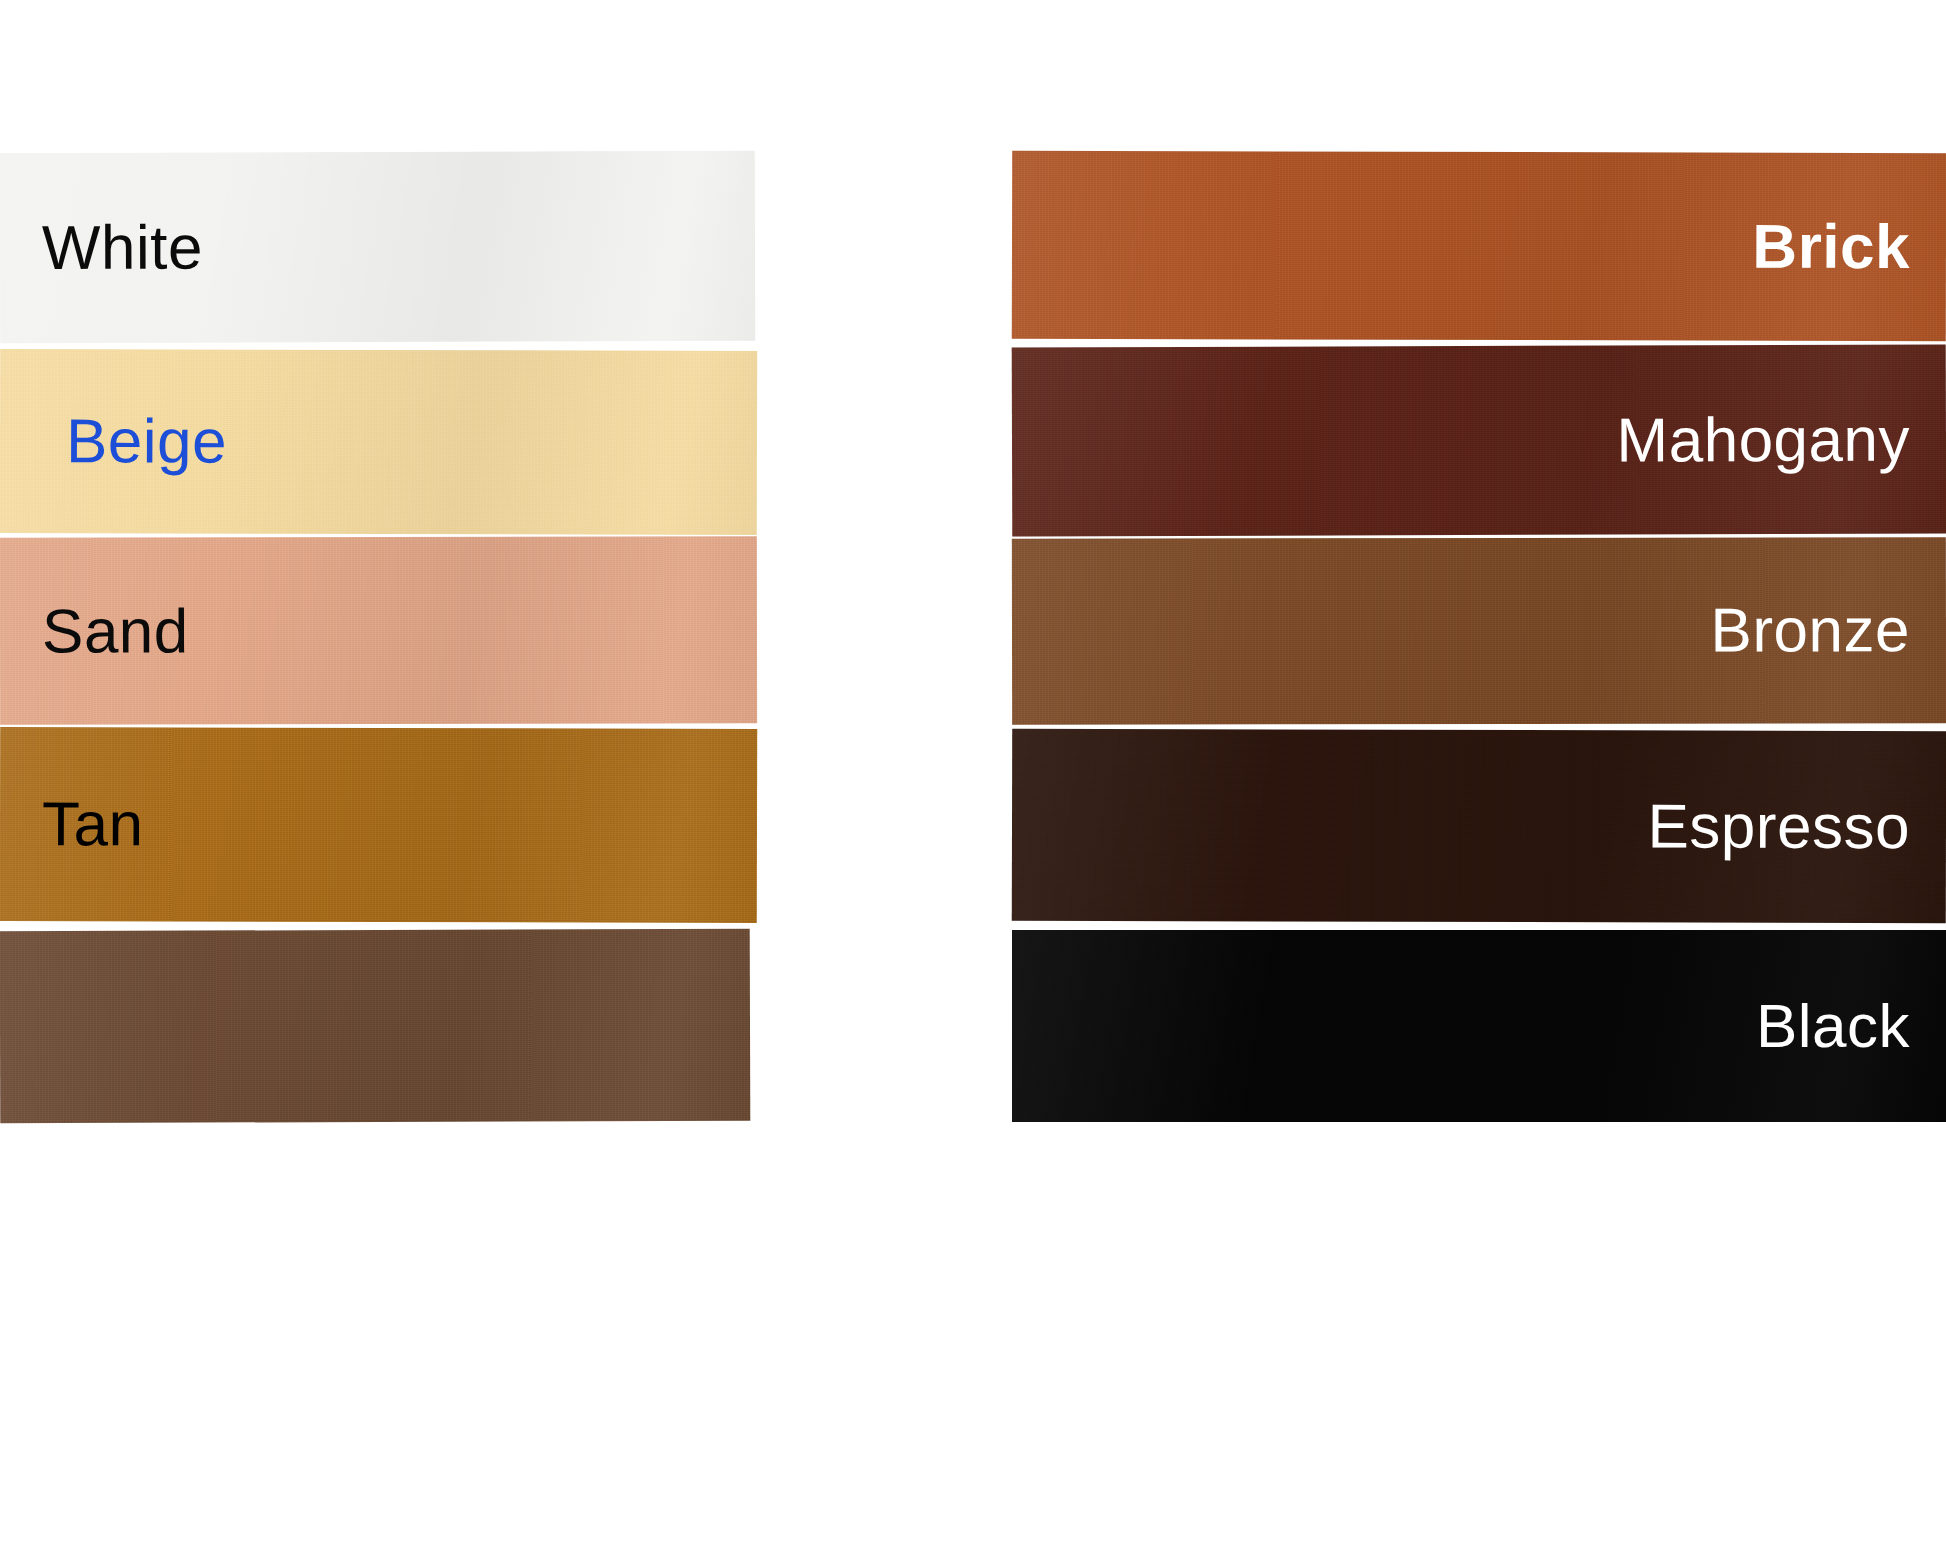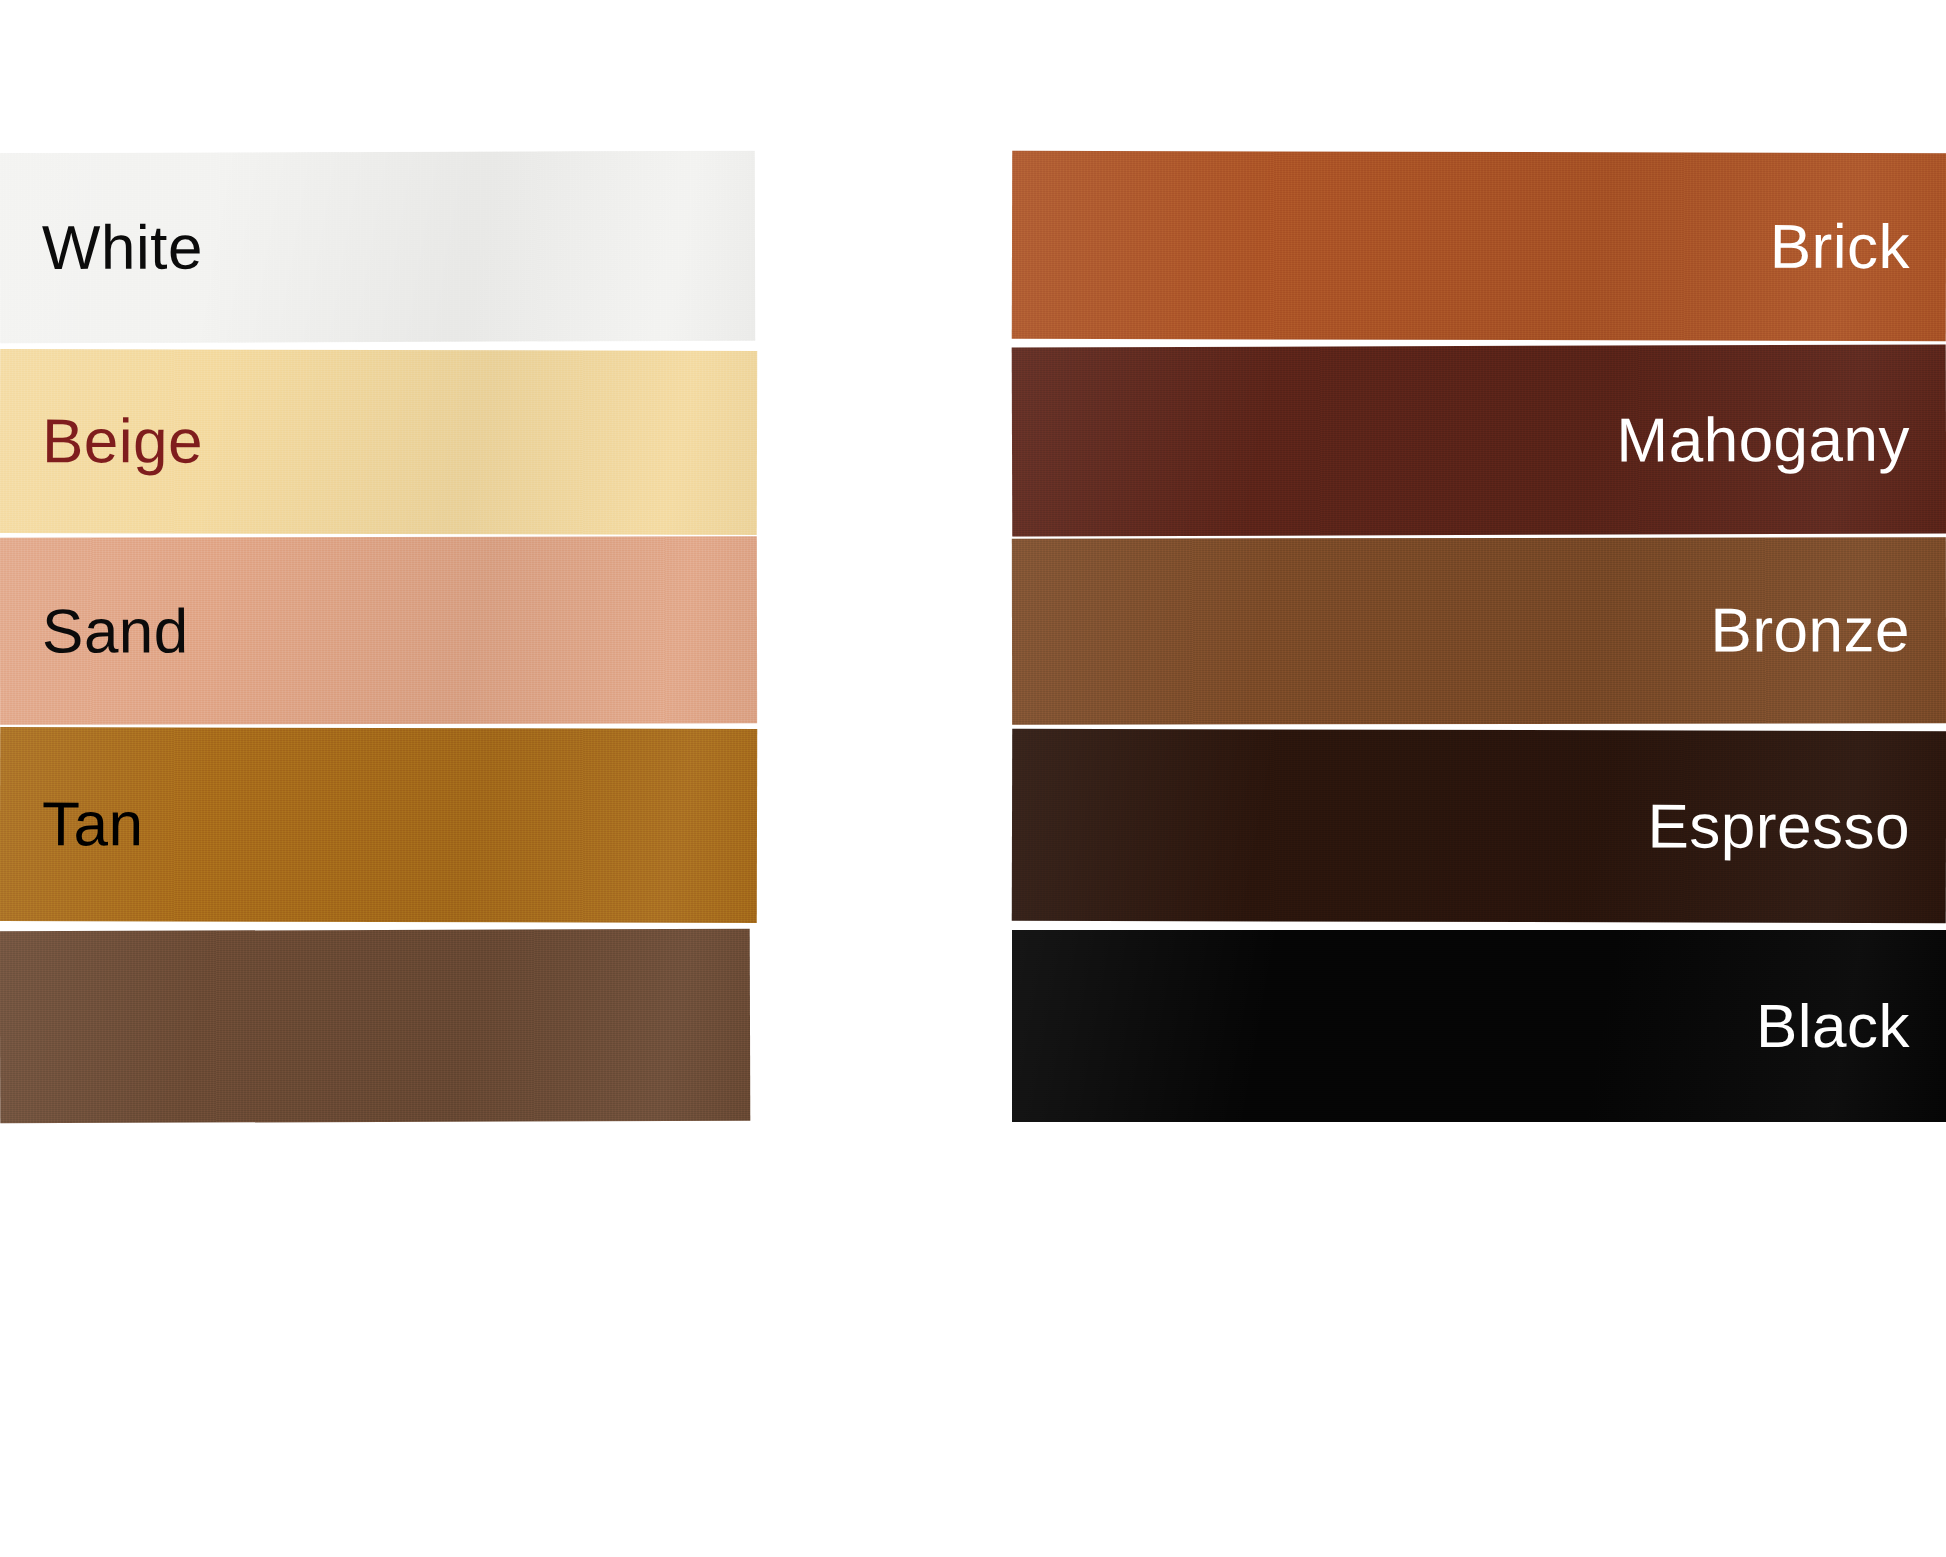--- a/index.html
+++ b/index.html
@@ -111,21 +111,21 @@
 
     <div class="swatch tilt-a" style="left: 0px; top: 152px; width: 755px; height: 190px; background-color: rgb(243, 243, 241);">
       <span class="weave"></span>
       <span class="sheen"></span>
       <span class="swatch-label" style="color: rgb(11, 11, 11);">White</span>
     </div>
 
     <div class="swatch tilt-b" style="left: 0px; top: 350px; width: 757px; height: 184px; background-color: rgb(244, 219, 162);">
       <span class="weave"></span>
       <span class="sheen"></span>
-      <span class="swatch-label" style="color: #7f1d1d;">Beige</span>
+      <span class="swatch-label" style="color: #1d4ed8; margin-left: 24px;">Beige</span>
     </div>
 
     <div class="swatch tilt-c" style="left: 0px; top: 537px; width: 757px; height: 187px; background-color: rgb(226, 168, 138);">
       <span class="weave"></span>
       <span class="sheen"></span>
       <span class="swatch-label" style="color: rgb(11, 11, 11);">Sand</span>
     </div>
 
     <div class="swatch tilt-b" style="left: 0px; top: 728px; width: 757px; height: 194px; background-color: rgb(169, 109, 27);">
       <span class="weave"></span>
@@ -138,21 +138,21 @@
       <span class="sheen"></span>
     </div>
 
   </div>
 
   <div class="column" id="column-right">
 
     <div class="swatch tilt-b" style="left: 0px; top: 152px; width: 934px; height: 188px; background-color: rgb(173, 85, 39);">
       <span class="weave"></span>
       <span class="sheen"></span>
-      <span class="swatch-label" style="color: rgb(255, 255, 255);">Brick</span>
+      <span class="swatch-label" style="color: rgb(255, 255, 255); font-weight: bold;">Brick</span>
     </div>
 
     <div class="swatch tilt-a" style="left: 0px; top: 346px; width: 934px; height: 189px; background-color: rgb(92, 36, 25);">
       <span class="weave"></span>
       <span class="sheen"></span>
       <span class="swatch-label" style="color: rgb(255, 255, 255);">Mahogany</span>
     </div>
 
     <div class="swatch tilt-c" style="left: 0px; top: 538px; width: 934px; height: 186px; background-color: rgb(124, 75, 40);">
       <span class="weave"></span>

